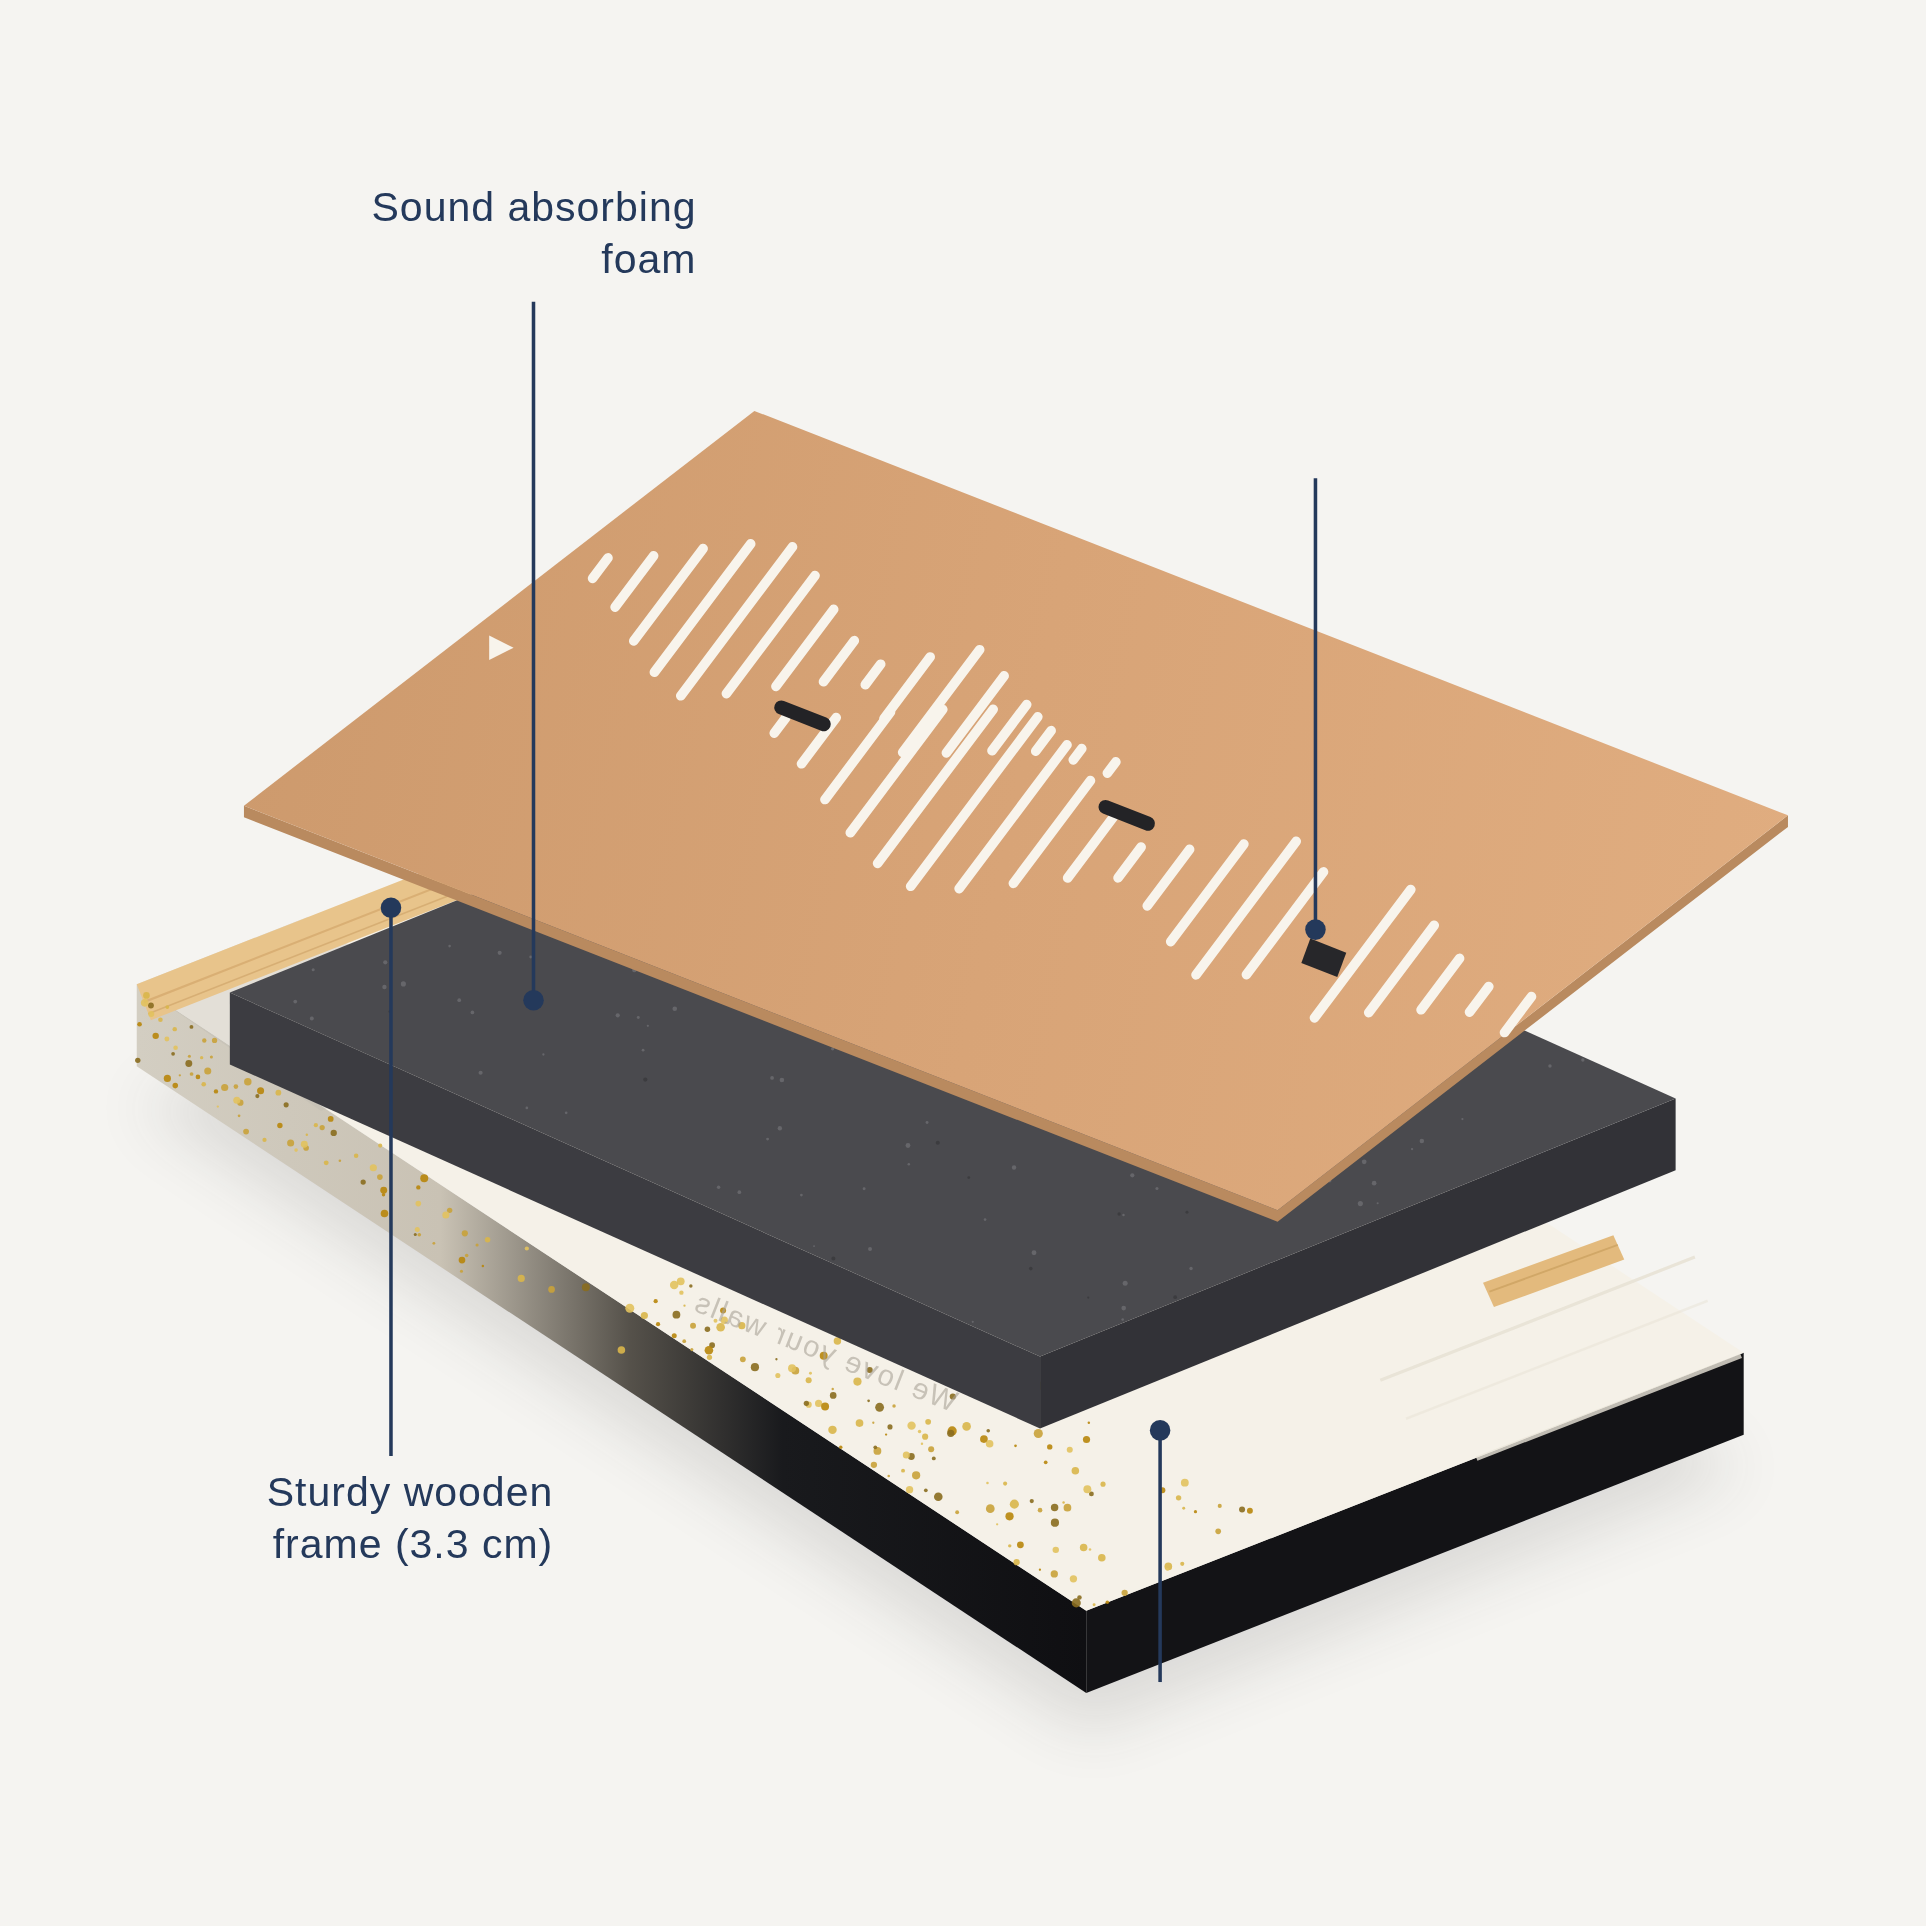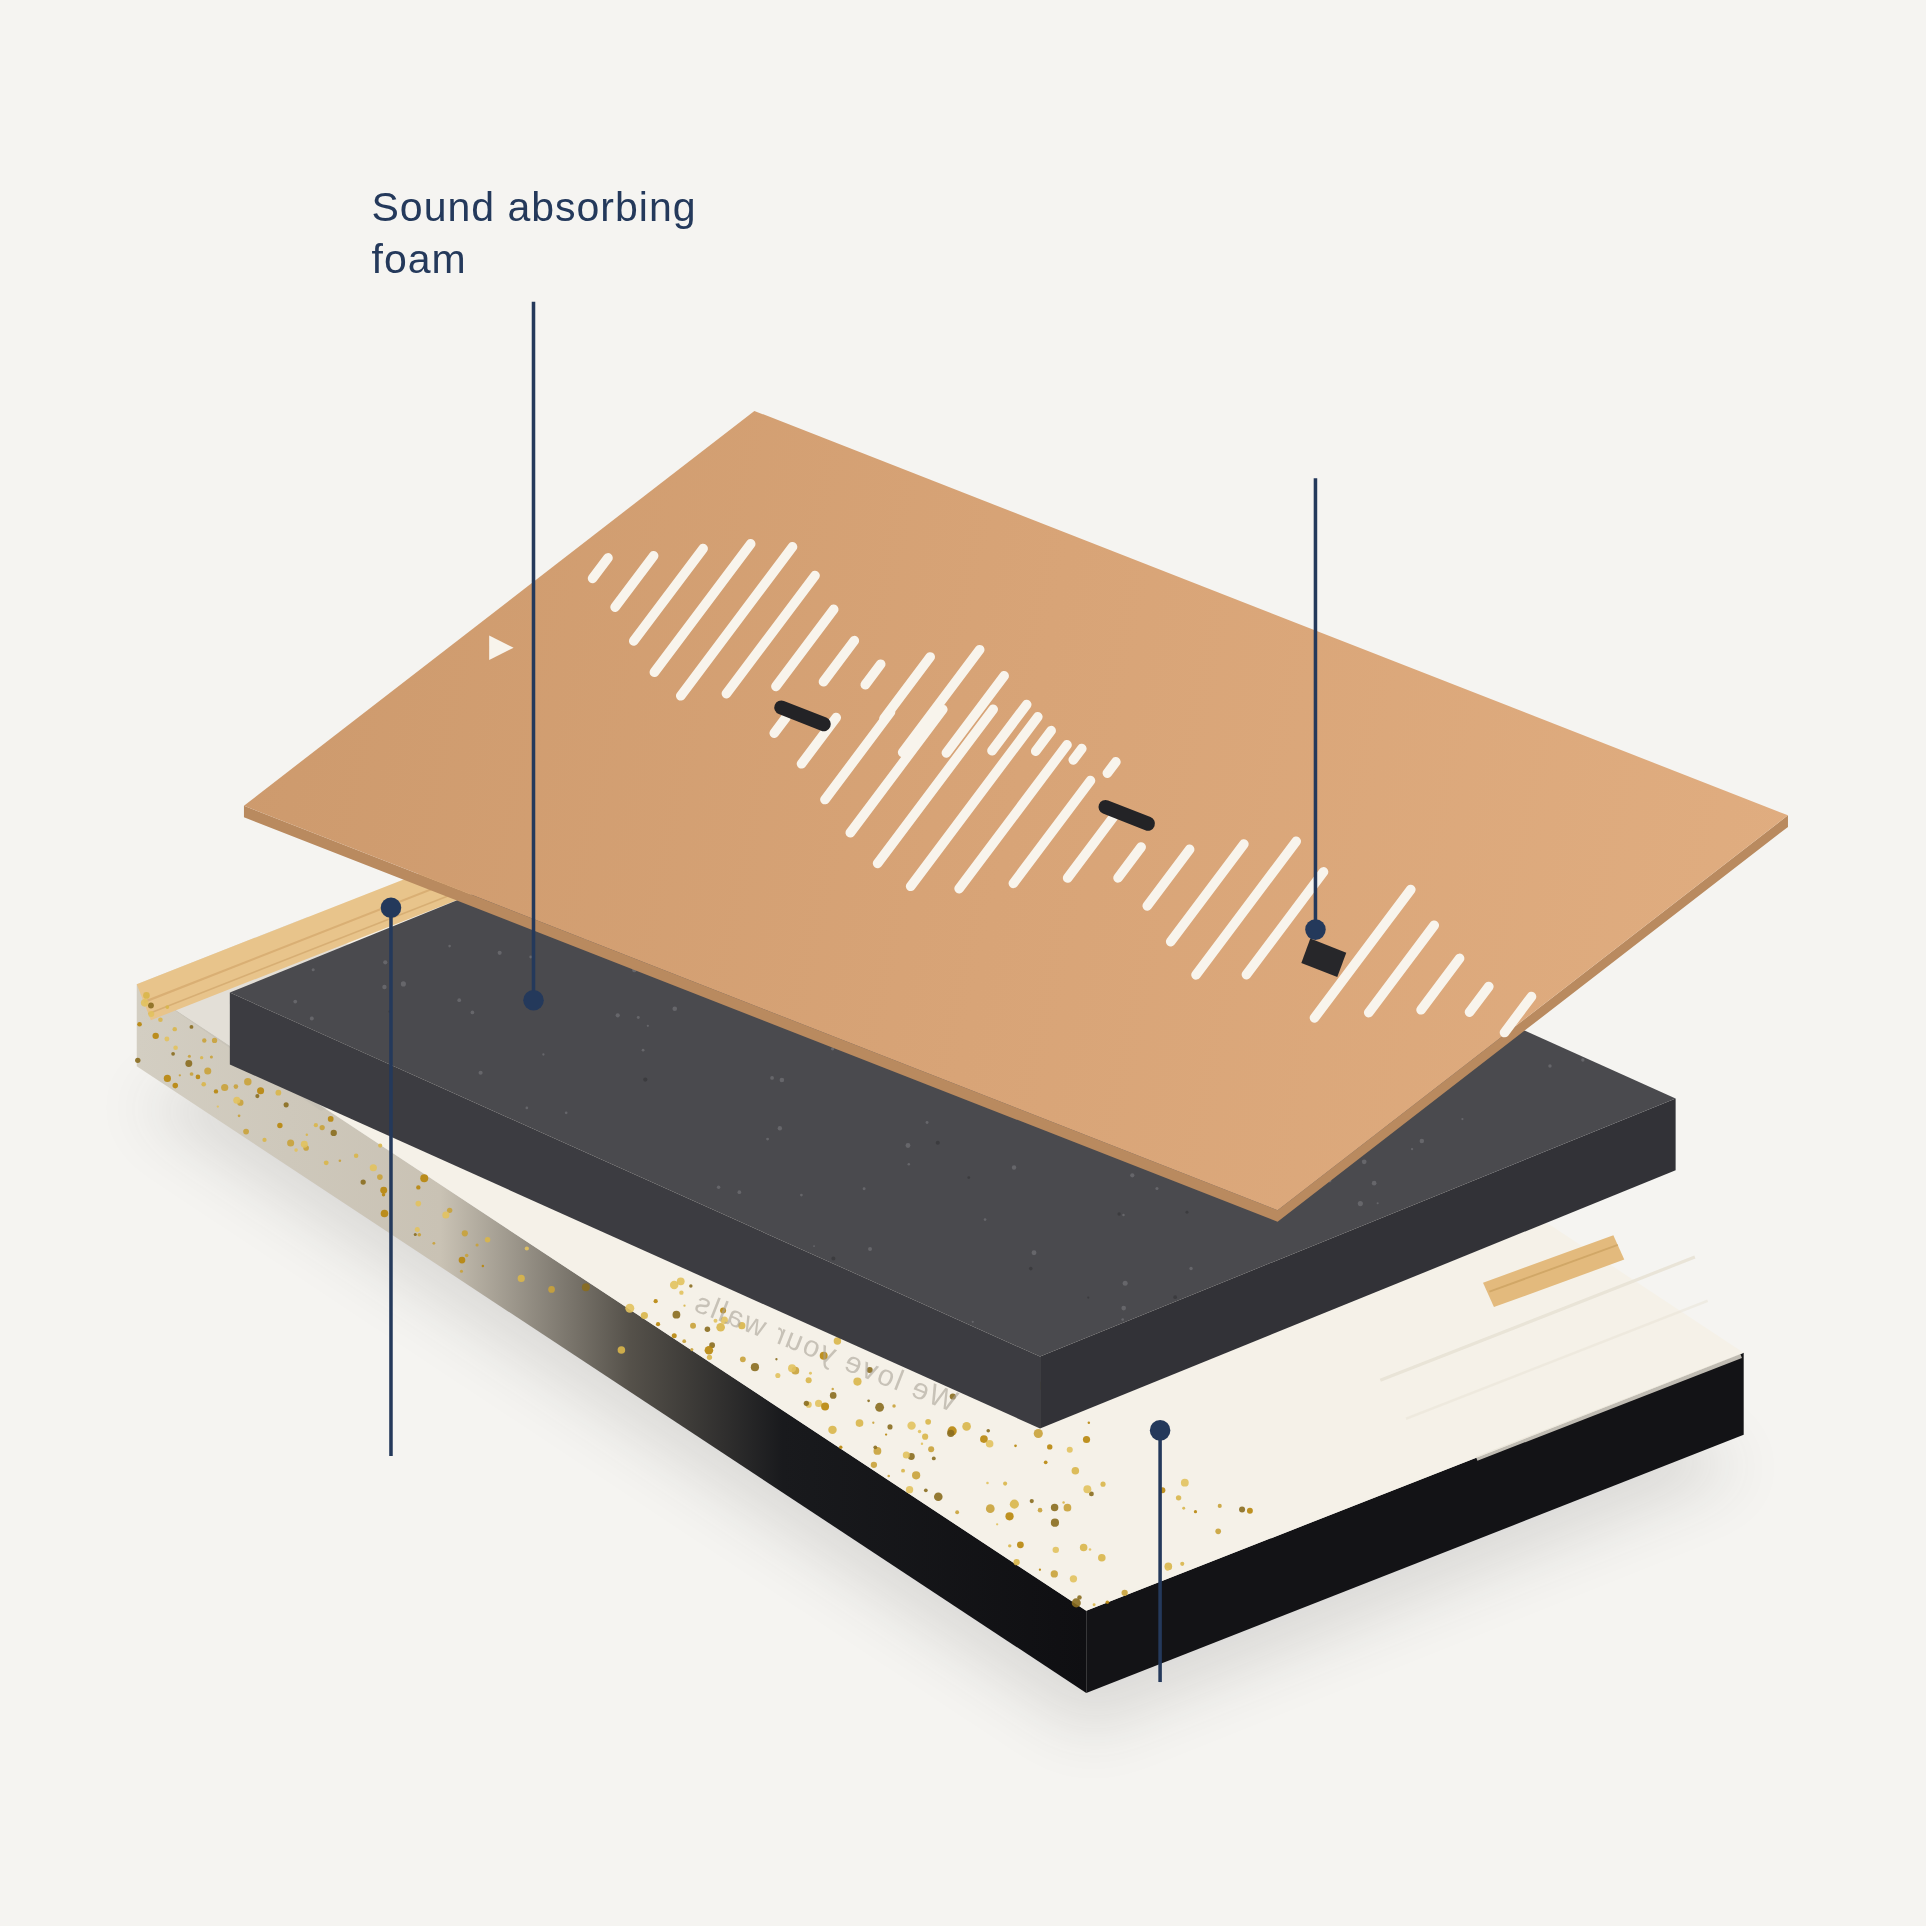--- a/index.html
+++ b/index.html
@@ -6,21 +6,21 @@
   body{
     width:1926px;height:1926px;
     background:#f5f4f1;
     font-family:"Liberation Sans", sans-serif;
   }
   .stage{position:relative;width:1926px;height:1926px;overflow:hidden;}
   .stage > svg{position:absolute;left:0;top:0;}
   .label{
     position:absolute;
     transform:translateX(-50%);
-    text-align:left;
+    text-align:right;
     color:#24395b;
     font-size:41px;
     line-height:1.28;
     letter-spacing:1px;
     white-space:nowrap;
   }
 </style>
 </head>
 <body>
 
@@ -530,15 +530,19 @@
     <circle cx="2049" cy="1448" r="16" fill="#24395b" stroke="none"></circle>
     <circle cx="609" cy="1414" r="16" fill="#24395b" stroke="none"></circle>
     <circle cx="1807" cy="2228" r="16" fill="#24395b" stroke="none"></circle>
   </g>
 </svg>
 
 <div class="label" style="left:534px;top:181px">
   <span>Sound absorbing</span><br>
   <span>foam</span>
 </div>
-
+<div class="label" style="left:410px;top:1466px">
+  <span>Sturdy wooden</span><br>
+  <span>frame (3.3 cm)</span>
 </div>
 
+</div>
+
 
 </body></html>

